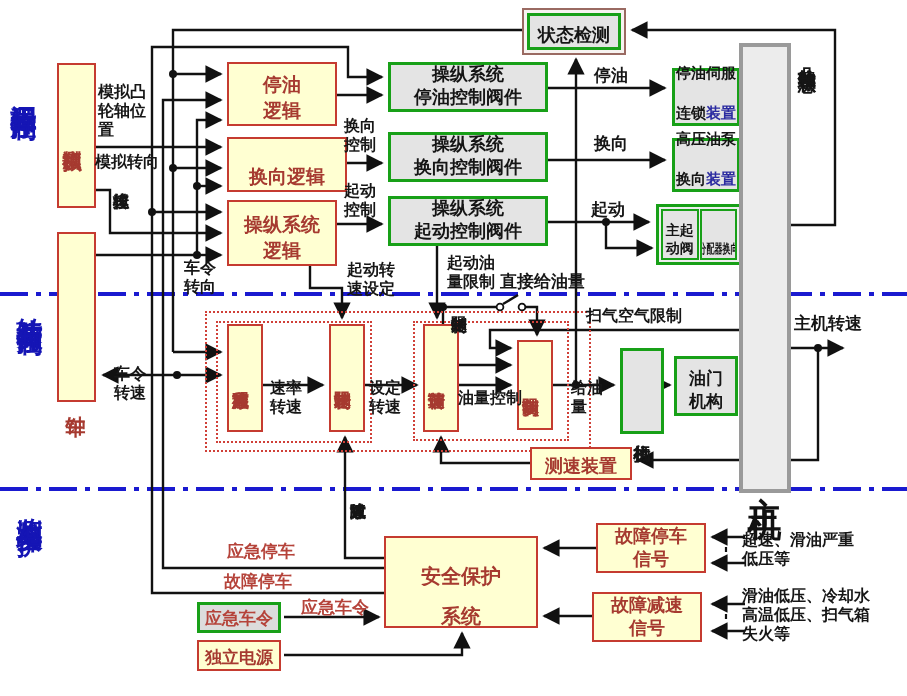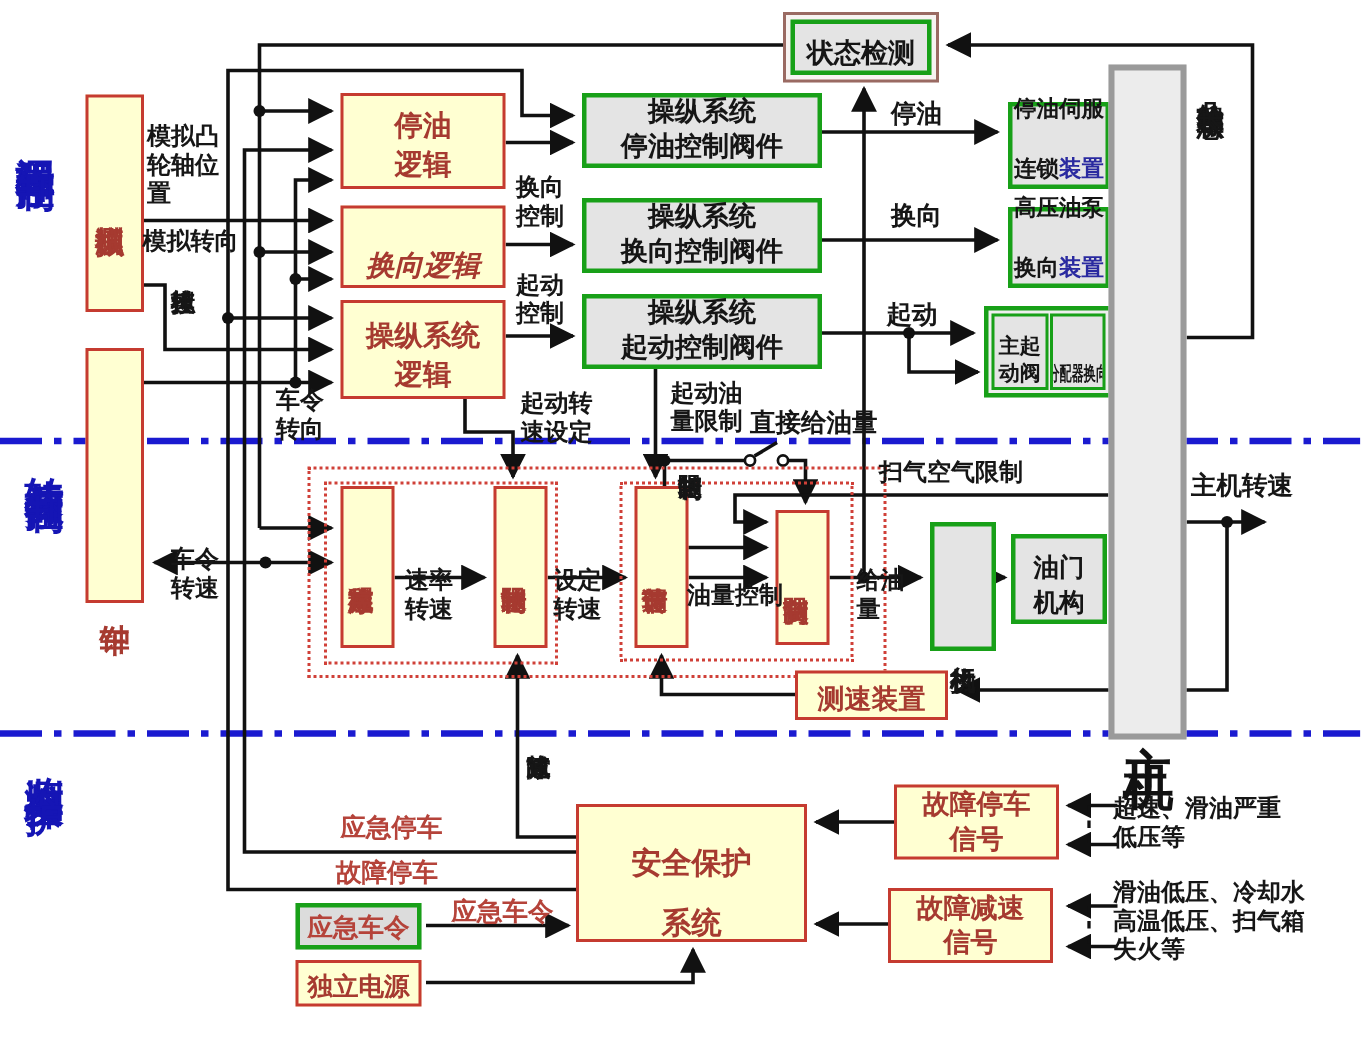--- a/index.html
+++ b/index.html
@@ -149,21 +149,21 @@
   <div class="seclbl" style="left:16px;top:497px;">监测与安全保护</div>
 
   <div class="box yr v" style="left:57px;top:63px;width:39px;height:145px;font-size:19px;">模拟测试</div>
 
   <div class="box yr" style="left:57px;top:232px;width:39px;height:170px;">
     <span class="v" style="font-size:20px;margin-top:-18px;">车钟</span>
   </div>
 
   <div class="box yr" style="left:227px;top:62px;width:110px;height:64px;font-size:19px;line-height:26px;">停油
 逻辑</div>
-  <div class="box yr" style="left:227px;top:137px;width:110px;height:55px;font-size:19px;font-style:italic;">换向逻辑</div>
+  <div class="box yr" style="left:227px;top:137px;width:120px;height:55px;font-size:19px;">换向逻辑</div>
   <div class="box yr" style="left:227px;top:200px;width:110px;height:66px;font-size:19px;line-height:26px;">操纵系统
 逻辑</div>
 
   <div class="box" style="left:522px;top:8px;width:104px;height:47px;border:2px solid #9a6a62;background:#f7f3f1;padding:3px;">
     <div class="box gn" style="position:static;width:100%;height:100%;font-size:18px;">状态检测</div>
   </div>
 
   <div class="box gn" style="left:388px;top:62px;width:160px;height:50px;font-size:18px;line-height:23px;">操纵系统
 停油控制阀件</div>
   <div class="box gn" style="left:388px;top:132px;width:160px;height:50px;font-size:18px;line-height:23px;">操纵系统

